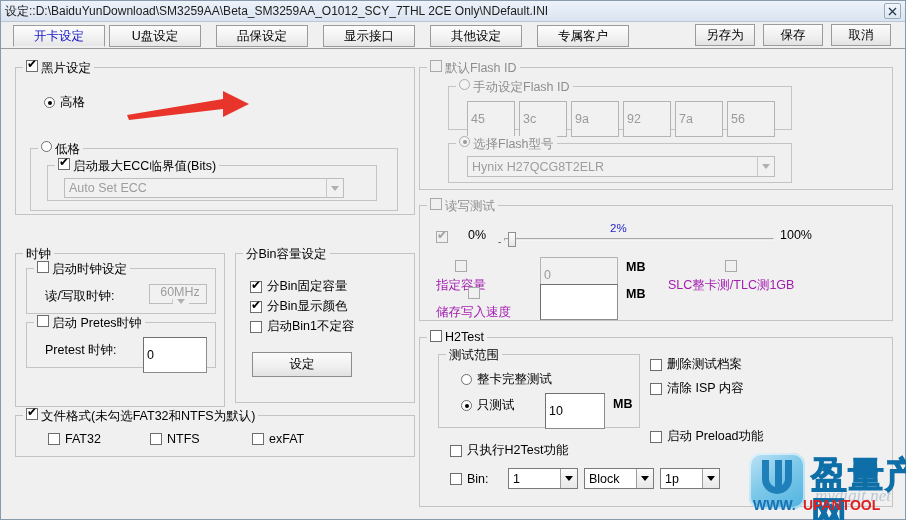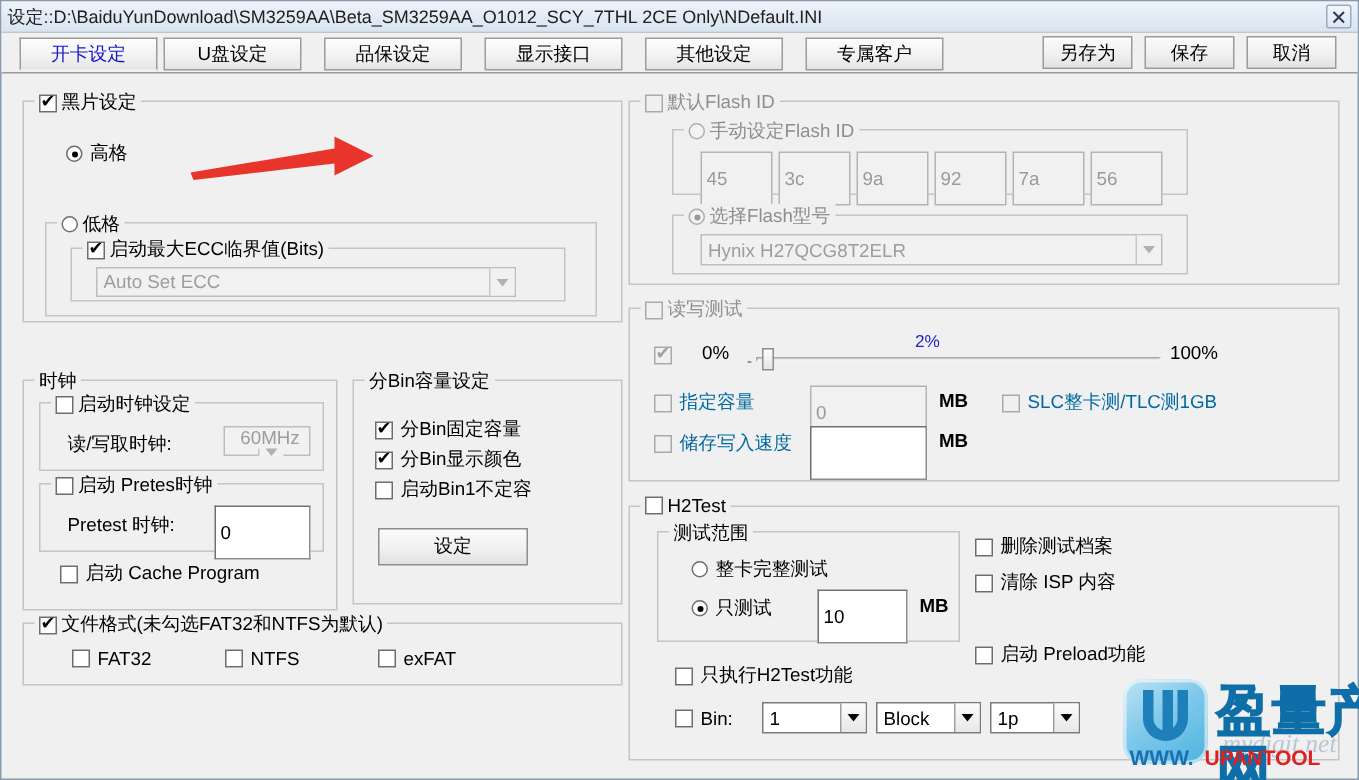--- a/index.html
+++ b/index.html
@@ -62,21 +62,21 @@
     position: absolute; left: 0; top: 47px; width: 904px; height: 1px;
     background: #9b9b9b;
   }
 
   
   .grp { position: absolute; border: 1px solid #c4c4c4; }
   .grp > .cap {
     position: absolute; top: -8px; left: 7px;
     background: #f0f0f0; padding: 0 3px;
     font-size: 12.5px; white-space: nowrap;
-    display: flex; align-items: center; gap: 3px;
+    display: flex; align-items: flex-start; gap: 3px;
   }
   .grp.disabled > .cap { color: #8e8e8e; }
 
   
   .cb {
     width: 12px; height: 12px; background: #fff;
     border: 1px solid #6d6d6d; display: inline-block;
     position: relative; flex: 0 0 auto;
   }
   .cb.checked::after {
@@ -94,21 +94,21 @@
   }
   .rb.checked::after {
     content: ""; position: absolute; left: 2.5px; top: 2.5px;
     width: 4px; height: 4px; border-radius: 50%; background: #000;
   }
   .rb.dis { background: #f3f3f3; border-color: #adadad; }
   .rb.dis.checked::after { background: #9a9a9a; }
 
   .ctl { position: absolute; display: flex; align-items: center; gap: 5px;
          font-size: 12.5px; white-space: nowrap; }
-  .ctl.dis { color: #0369a1; }
+  .ctl.dis { color: #a21caf; flex-direction: column; }
   .lbl { position: absolute; font-size: 12.5px; white-space: nowrap; }
 
   .txt {
     position: absolute; background: #fff;
     border: 1px solid #8c8c8c; border-top-color:#707070; border-left-color:#707070;
     font-size: 12.5px; padding: 17px 3px; display: flex; align-items: center;
     color: #000;
   }
   .txt.dis { background: #f1f1f1; color: #9a9a9a; border-color: #b4b4b4; }
 
@@ -306,24 +306,20 @@
       <div class="cap">
         <span class="cb"></span>
         <span>启动 Pretes时钟</span>
       </div>
       <span class="lbl" style="left:18px; top:19px;">Pretest 时钟:</span>
       <div class="txt" style="left:116px; top:14px; width:64px; height:21px;">
         <span>0</span>
       </div>
     </div>
 
-    <div class="ctl" style="left:24px; top:120px;">
-      <span class="cb"></span>
-      <span>启动 Cache Program</span>
-    </div>
   </div>
 
   <div class="grp" style="left:234px; top:252px; width:180px; height:150px;">
     <div class="cap">
       <span>分Bin容量设定</span>
     </div>
     <div class="ctl" style="left:14px; top:24px;">
       <span class="cb checked"></span>
       <span>分Bin固定容量</span>
     </div>

